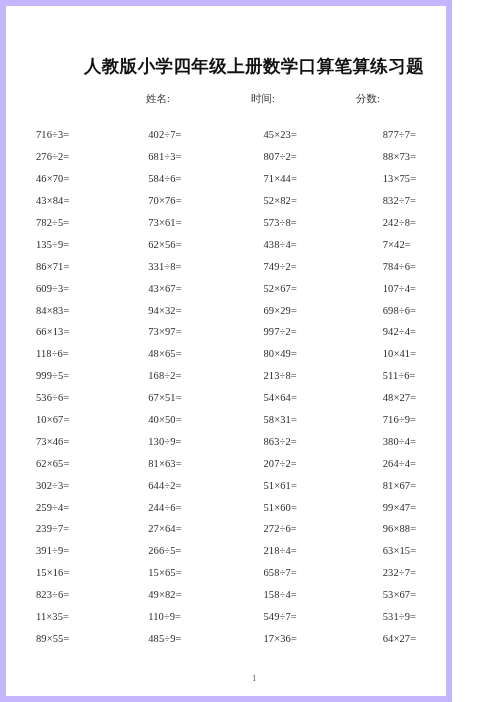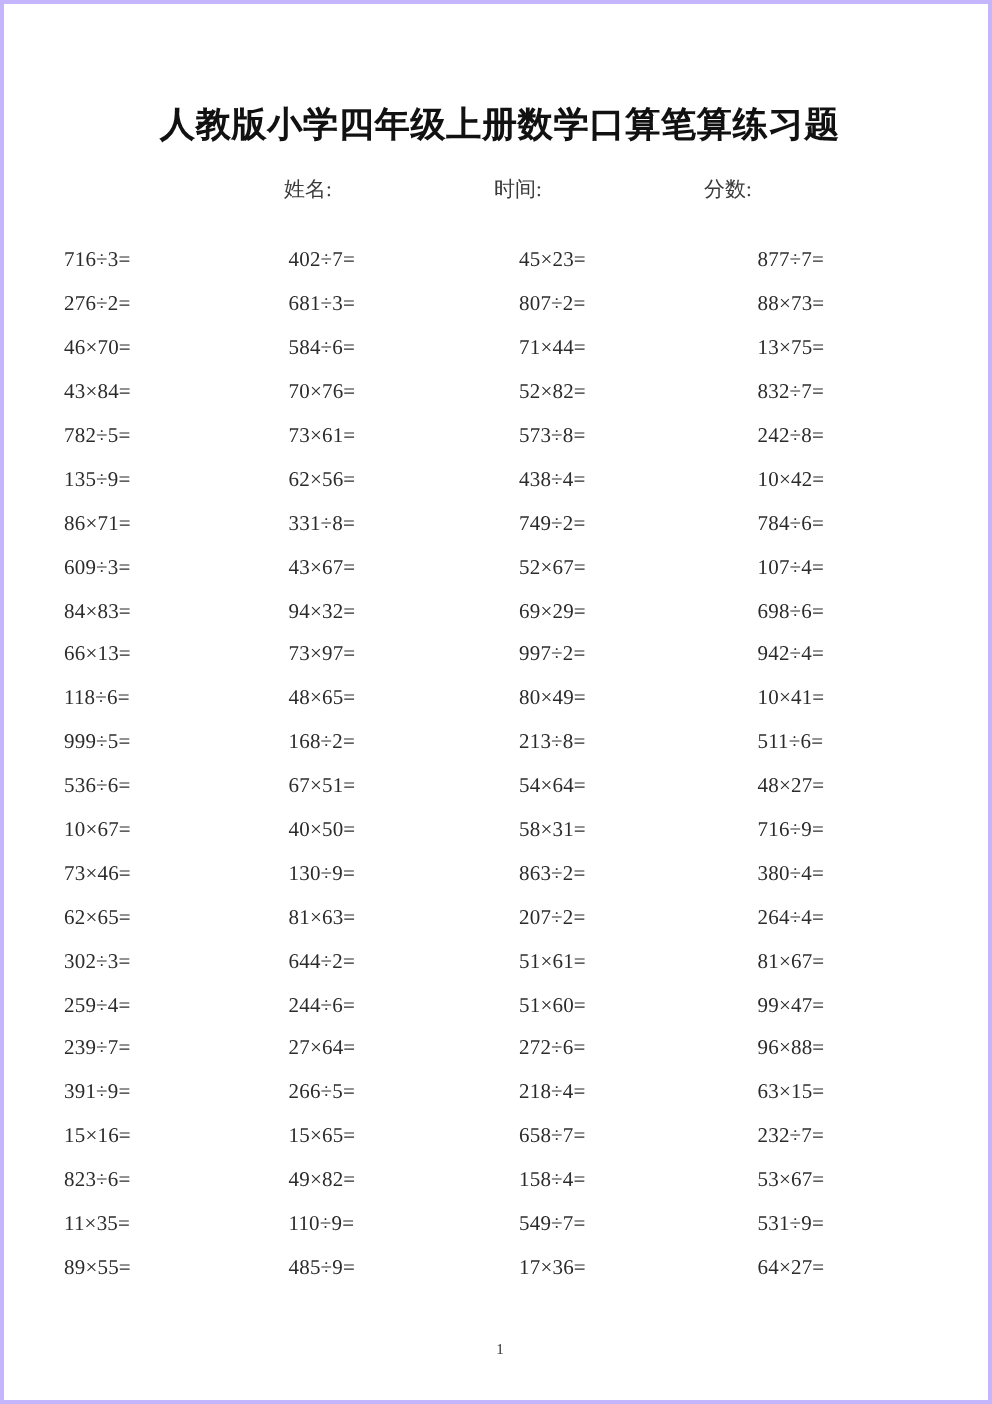--- a/index.html
+++ b/index.html
@@ -12,24 +12,24 @@
     height: 702px;
     font-family: "Liberation Serif", "DejaVu Serif", serif;
     color: #1a1a1a;
     position: relative;
     overflow: hidden;
   }
   .page {
     position: absolute;
     left: 0;
     top: 0;
-    width: 496px;
+    width: 452px;
     height: 702px;
     box-sizing: border-box;
-    border: 2px solid #c4b5fd;
+    border: 6px solid #c4b5fd;
     background: #ffffff;
   }
   .page-inner {
     position: absolute;
     left: 20px;
     top: 0;
     width: 456px;
     height: 702px;
   }
   .worksheet-title {
@@ -139,21 +139,21 @@
         <div class="prob-row">
           <div class="prob-cell c1">782÷5=</div>
           <div class="prob-cell c2">73×61=</div>
           <div class="prob-cell c3">573÷8=</div>
           <div class="prob-cell c4">242÷8=</div>
         </div>
         <div class="prob-row">
           <div class="prob-cell c1">135÷9=</div>
           <div class="prob-cell c2">62×56=</div>
           <div class="prob-cell c3">438÷4=</div>
-          <div class="prob-cell c4">10×42=</div>
+          <div class="prob-cell c4">7×42=</div>
         </div>
         <div class="prob-row">
           <div class="prob-cell c1">86×71=</div>
           <div class="prob-cell c2">331÷8=</div>
           <div class="prob-cell c3">749÷2=</div>
           <div class="prob-cell c4">784÷6=</div>
         </div>
         <div class="prob-row">
           <div class="prob-cell c1">609÷3=</div>
           <div class="prob-cell c2">43×67=</div>

